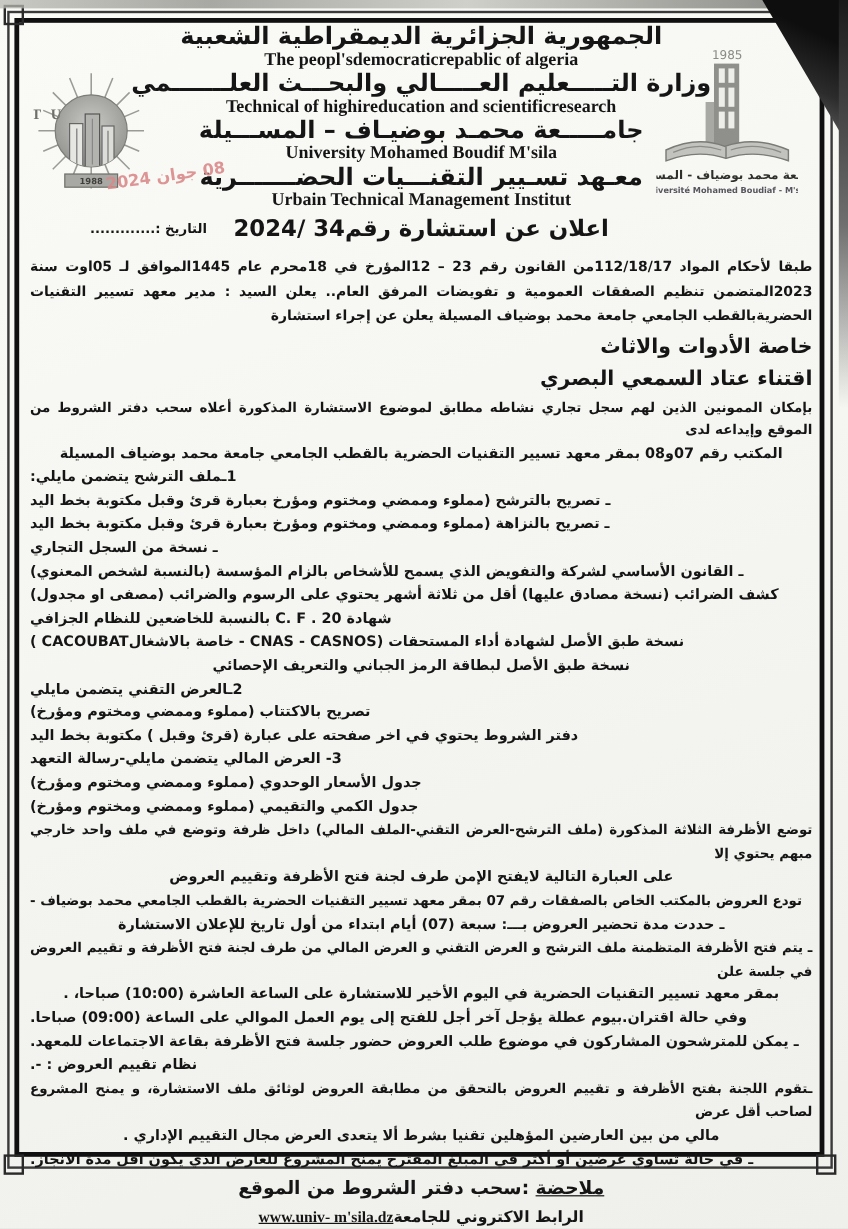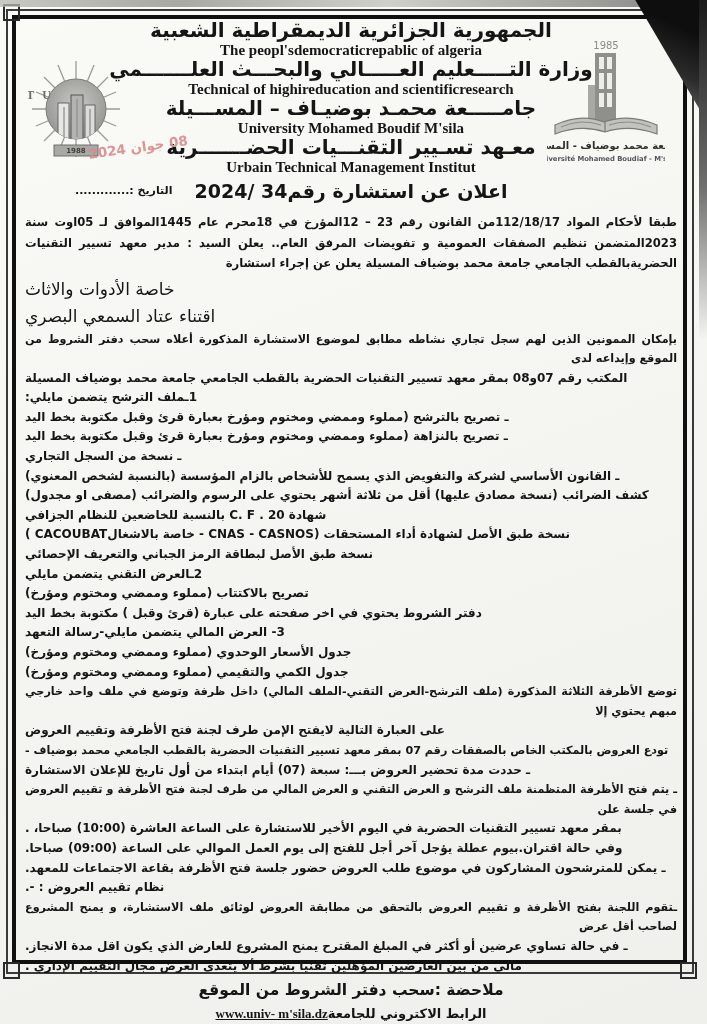--- a/index.html
+++ b/index.html
@@ -28,27 +28,27 @@
   .title-row{position:relative;text-align:center;margin-top:3px;height:28px;}
   .ann-title{font-size:19px;font-weight:bold;}
   .date-label{position:absolute;left:6px;top:4px;font-size:11px;font-weight:bold;margin-left:44px;}
   .stamp{position:absolute;left:38px;top:118px;width:150px;direction:rtl;text-align:center;
     color:#d98a8a;font-size:13.5px;font-weight:bold;letter-spacing:2px;transform:rotate(-8deg);opacity:.9;}
   
   .logo-left{position:absolute;left:3px;top:36px;width:98px;height:118px;}
   .logo-right{position:absolute;right:12px;top:16px;width:118px;height:140px;}
   
   .p-intro{font-size:11.6px;font-weight:bold;line-height:20.5px;text-align:justify;margin:4px 0 2px;}
-  .subject{text-align:left;font-size:17px;font-weight:normal;line-height:27px;}
+  .subject{text-align:right;font-size:17px;font-weight:bold;line-height:27px;}
   .bl{font-size:12px;font-weight:bold;line-height:19.6px;text-align:left;}
-  .bl.c{}
+  .bl.c{text-align:center;}
   .bl.j{text-align:justify;}
   .bl.long{font-size:11.2px;}
   .note-line{text-align:center;font-size:15.5px;font-weight:bold;line-height:25px;margin-top:2px;}
-  .note-underline{}
+  .note-underline{text-decoration:underline;}
   .link-line{text-align:center;font-size:13px;font-weight:bold;line-height:21px;}
   .url{font-family:"Liberation Serif","DejaVu Serif",serif;direction:ltr;unicode-bidi:embed;
     display:inline-block;text-decoration:underline;font-size:13px;}
 </style>
 </head>
 <body>
 
 <div class="scan">
 
   <div class="frame-outer"></div>
@@ -167,22 +167,22 @@
     <div class="bl j long">توضع الأظرفة الثلاثة المذكورة (ملف الترشح-العرض التقني-الملف المالي) داخل ظرفة وتوضع في ملف واحد خارجي مبهم يحتوي إلا</div>
     <div class="bl c">على العبارة التالية  لايفتح الإمن طرف لجنة فتح الأظرفة وتقييم العروض</div>
     <div class="bl long">تودع العروض بالمكتب الخاص بالصفقات رقم 07   بمقر معهد تسيير التقنيات الحضرية بالقطب الجامعي محمد بوضياف    -</div>
     <div class="bl c">ـ حددت مدة تحضير العروض بـــ: سبعة (07) أيام ابتداء من أول تاريخ للإعلان الاستشارة</div>
     <div class="bl j long">ـ يتم فتح الأظرفة المتظمنة ملف الترشح و العرض التقني و العرض المالي من طرف لجنة فتح الأظرفة و تقييم العروض في  جلسة علن</div>
     <div class="bl c">بمقر معهد تسيير التقنيات الحضرية  في اليوم الأخير  للاستشارة على الساعة العاشرة (10:00) صباحا، .</div>
     <div class="bl">وفي حالة اقتران.بيوم عطلة يؤجل آخر أجل للفتح إلى يوم العمل الموالي على الساعة (09:00) صباحا.</div>
     <div class="bl">ـ يمكن للمترشحون المشاركون في موضوع طلب العروض حضور جلسة فتح الأظرفة بقاعة الاجتماعات للمعهد.</div>
     <div class="bl">نظام تقييم العروض : -.</div>
     <div class="bl j long">ـتقوم اللجنة بفتح الأظرفة و تقييم العروض بالتحقق من مطابقة العروض لوثائق ملف الاستشارة، و يمنح المشروع لصاحب أقل عرض</div>
+    <div class="bl c">مالي من بين العارضين المؤهلين تقنيا بشرط ألا يتعدى العرض مجال التقييم الإداري .</div>
     <div class="bl">ـ في حالة تساوي عرضين أو أكثر في المبلغ المقترح يمنح المشروع للعارض الذي يكون اقل مدة الانجاز.</div>
-    <div class="bl c">مالي من بين العارضين المؤهلين تقنيا بشرط ألا يتعدى العرض مجال التقييم الإداري .</div>
 
     <div class="note-line">
       <span class="note-underline">ملاحضة</span><span> :سحب دفتر الشروط من الموقع</span>
     </div>
     <div class="link-line">
       <span>الرابط الاكتروني للجامعة</span><span class="url">www.univ- m'sila.dz</span>
     </div>
 
   </div>
 </div>

